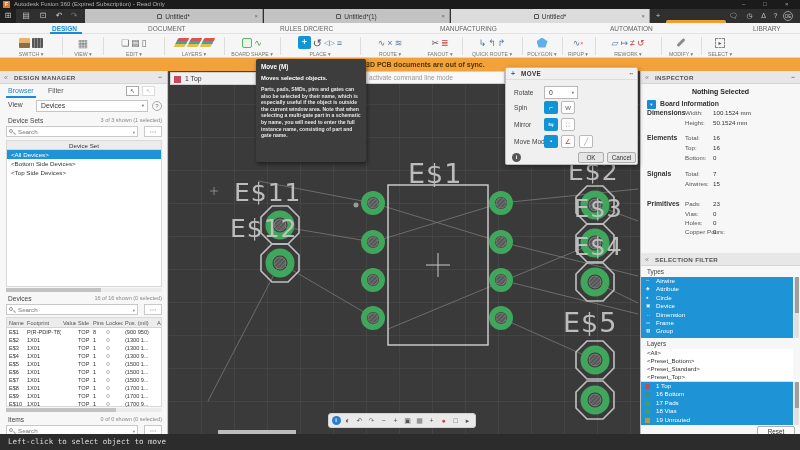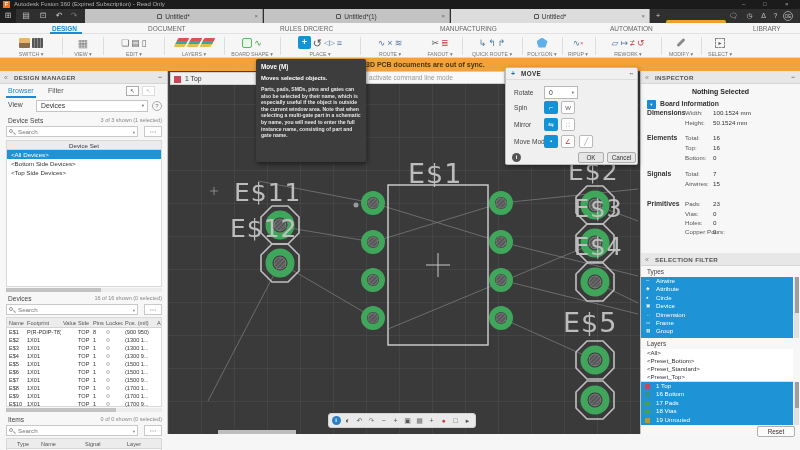--- a/index.html
+++ b/index.html
@@ -819,14 +819,17 @@
           <span class="lsw" style="background-color: rgb(178, 154, 62);"></span>
           <span class="tlab">19 Unrouted</span>
         </div>
     </div>
     <div class="vscroll" style="left:153px;top:311px;height:43px">
         <span class="vthumb" style="top:0;height:26px"></span>
       </div>
     <div class="resetbtn">Reset</div>
   </div>
 
+  <div class="statusbar">
+    <span>Left-click to select object to move</span>
+  </div>
 
 </div>
 
 </body></html>

